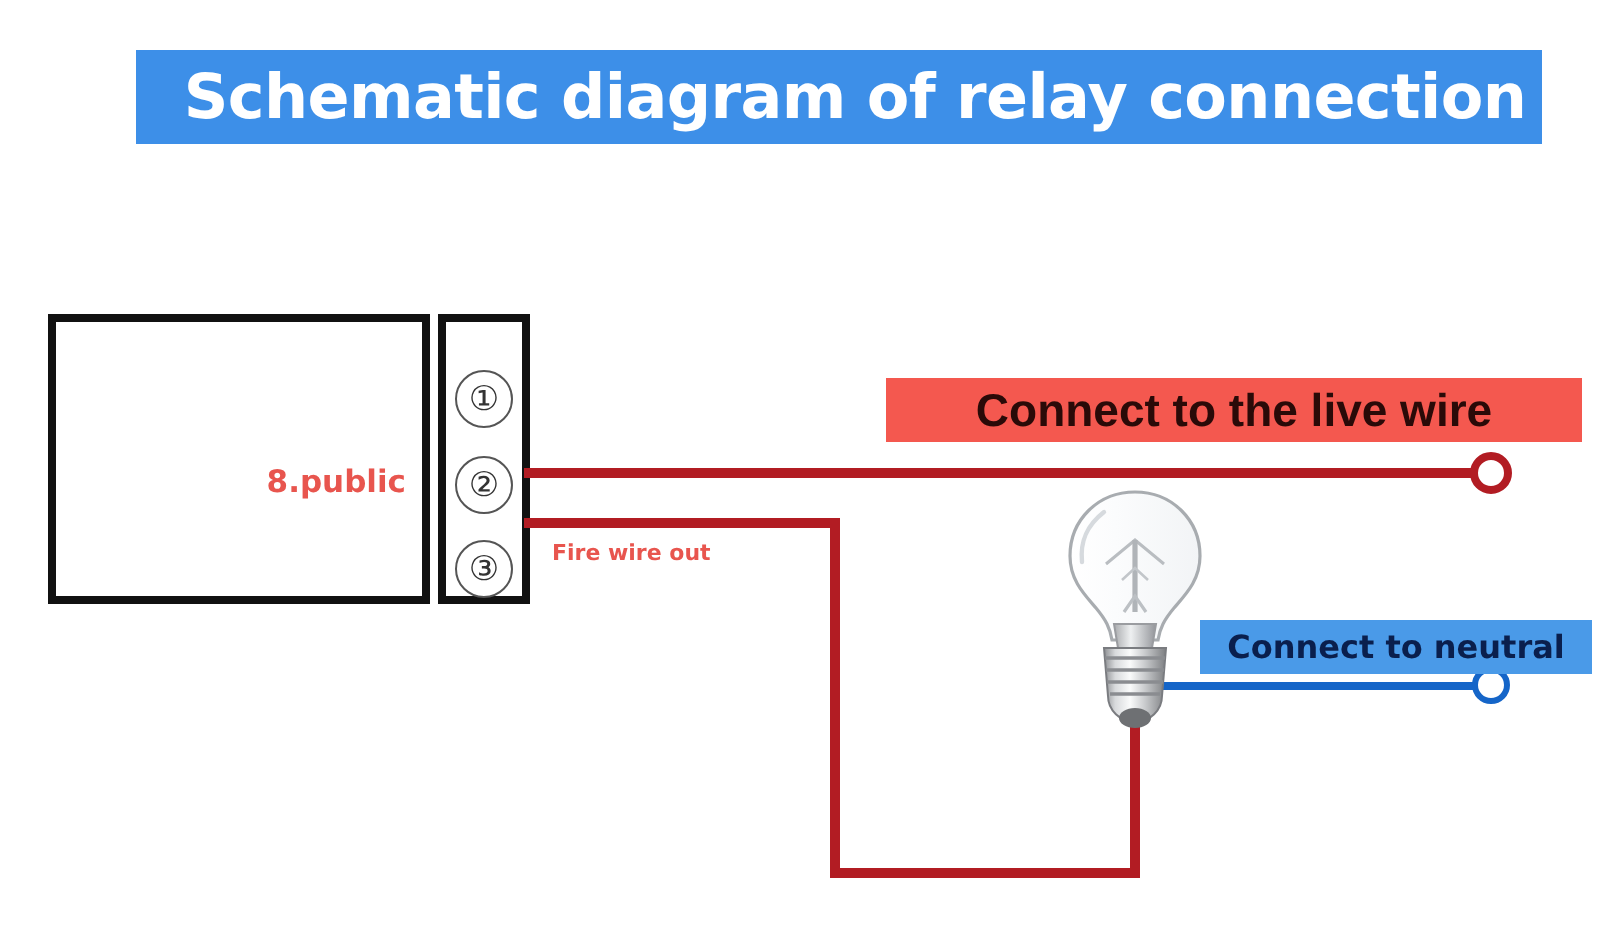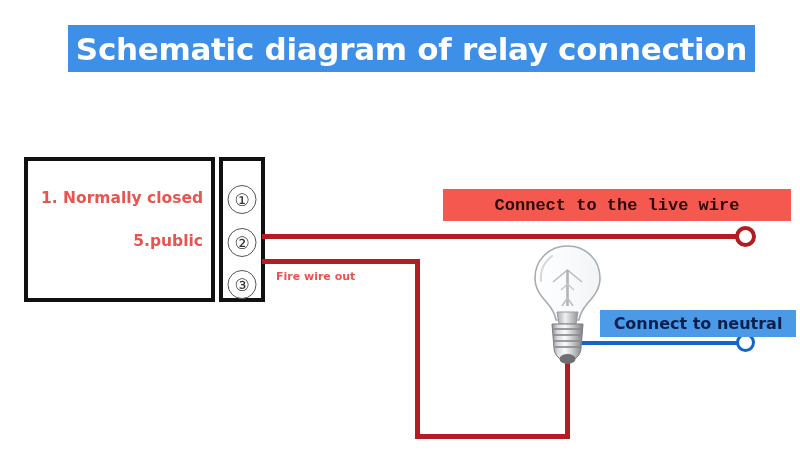--- a/index.html
+++ b/index.html
@@ -22,20 +22,21 @@
   #title-banner {
     position: absolute;
     left: 68px;
     top: 25px;
     width: 687px;
     height: 47px;
     background: #3d8fe8;
     display: flex;
     align-items: center;
     justify-content: center;
+    padding-left: 16px;
   }
   #title-text {
     color: #ffffff;
     font-size: 31px;
     font-weight: bold;
     letter-spacing: -0.3px;
     white-space: nowrap;
     font-family: "DejaVu Sans", sans-serif;
   }
 
@@ -158,24 +159,24 @@
     top: 189px;
     width: 348px;
     height: 32px;
     background: #f4584f;
     display: flex;
     align-items: center;
     justify-content: center;
   }
   #live-banner-text {
     color: #2a0a08;
-    font-size: 17px;
-    font-weight: bold;
-    white-space: nowrap;
-    font-family: Liberation Mono, monospace;
+    font-size: 23px;
+    font-weight: bold;
+    white-space: nowrap;
+    font-family: Liberation Sans, sans-serif;
     text-align: center;
   }
   #neutral-banner {
     position: absolute;
     left: 600px;
     top: 310px;
     width: 196px;
     height: 27px;
     background: #4a9ae8;
     display: flex;
@@ -202,22 +203,21 @@
 </head>
 <body>
 
 <div id="canvas">
 
   <div id="title-banner">
     <span id="title-text">Schematic diagram of relay connection</span>
   </div>
 
   <div id="relay-box">
-    <span class="relay-label" id="relay-label-0">1. Normally closed</span>
-    <span class="relay-label" id="relay-label-1">5.public</span>
+    <span class="relay-label" id="relay-label-1">8.public</span>
   </div>
 
   <div id="terminal-strip">
     <span class="terminal-pin" id="terminal-pin-0">①</span>
     <span class="terminal-pin" id="terminal-pin-1">②</span>
     <span class="terminal-pin" id="terminal-pin-2">③</span>
   </div>
 
   <div class="wire-h" id="wire-live-h"></div>
   <div class="wire-h" id="wire-fire-h"></div>

